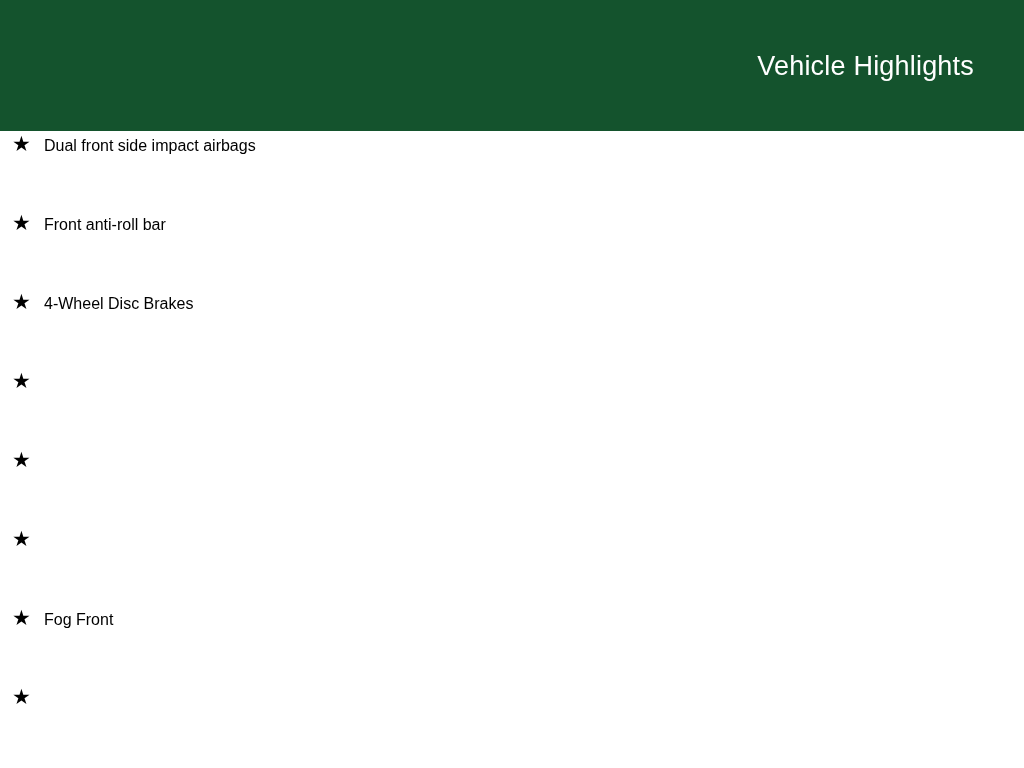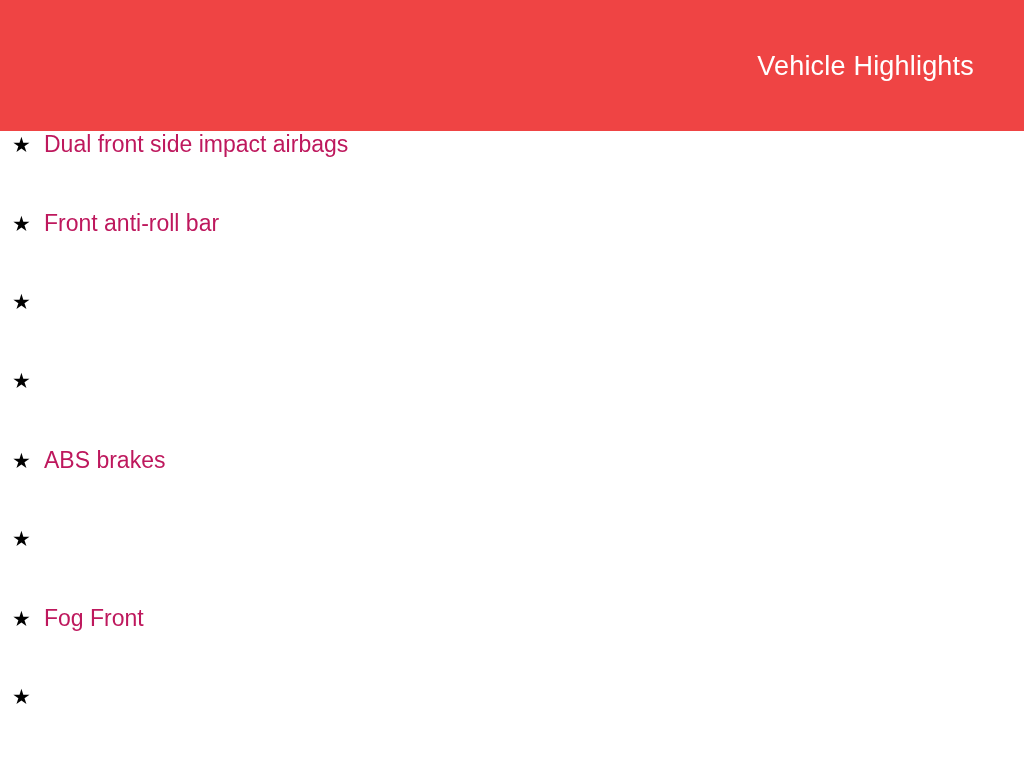--- a/index.html
+++ b/index.html
@@ -18,21 +18,21 @@
     width: 1024px;
     height: 768px;
     background: #ffffff;
   }
   .header-bar {
     position: absolute;
     left: 0;
     top: 0;
     width: 1024px;
     height: 131px;
-    background: #ef4444;
+    background: #14532d;
   }
   .header-title {
     position: absolute;
     right: 50px;
     top: 50px;
     color: #ffffff;
     font-size: 27px;
     line-height: 32px;
     letter-spacing: 0.2px;
     white-space: nowrap;
@@ -52,22 +52,22 @@
   }
   .bullet {
     width: 32px;
     flex: 0 0 32px;
     color: #000000;
     font-size: 21px;
     line-height: 26px;
     text-align: left;
   }
   .feature-text {
-    color: #be185d;
-    font-size: 23px;
+    color: #000000;
+    font-size: 16px;
     line-height: 26px;
     white-space: nowrap;
   }
 </style>
 </head>
 <body>
 
 <div class="page">
 
   <div class="header-bar">
@@ -81,29 +81,29 @@
       <span class="feature-text">Dual front side impact airbags</span>
     </div>
 
     <div class="feature-row">
       <span class="bullet">★</span>
       <span class="feature-text">Front anti-roll bar</span>
     </div>
 
     <div class="feature-row">
       <span class="bullet">★</span>
+      <span class="feature-text">4-Wheel Disc Brakes</span>
     </div>
 
     <div class="feature-row">
       <span class="bullet">★</span>
     </div>
 
     <div class="feature-row">
       <span class="bullet">★</span>
-      <span class="feature-text">ABS brakes</span>
     </div>
 
     <div class="feature-row">
       <span class="bullet">★</span>
     </div>
 
     <div class="feature-row">
       <span class="bullet">★</span>
       <span class="feature-text">Fog Front</span>
     </div>

